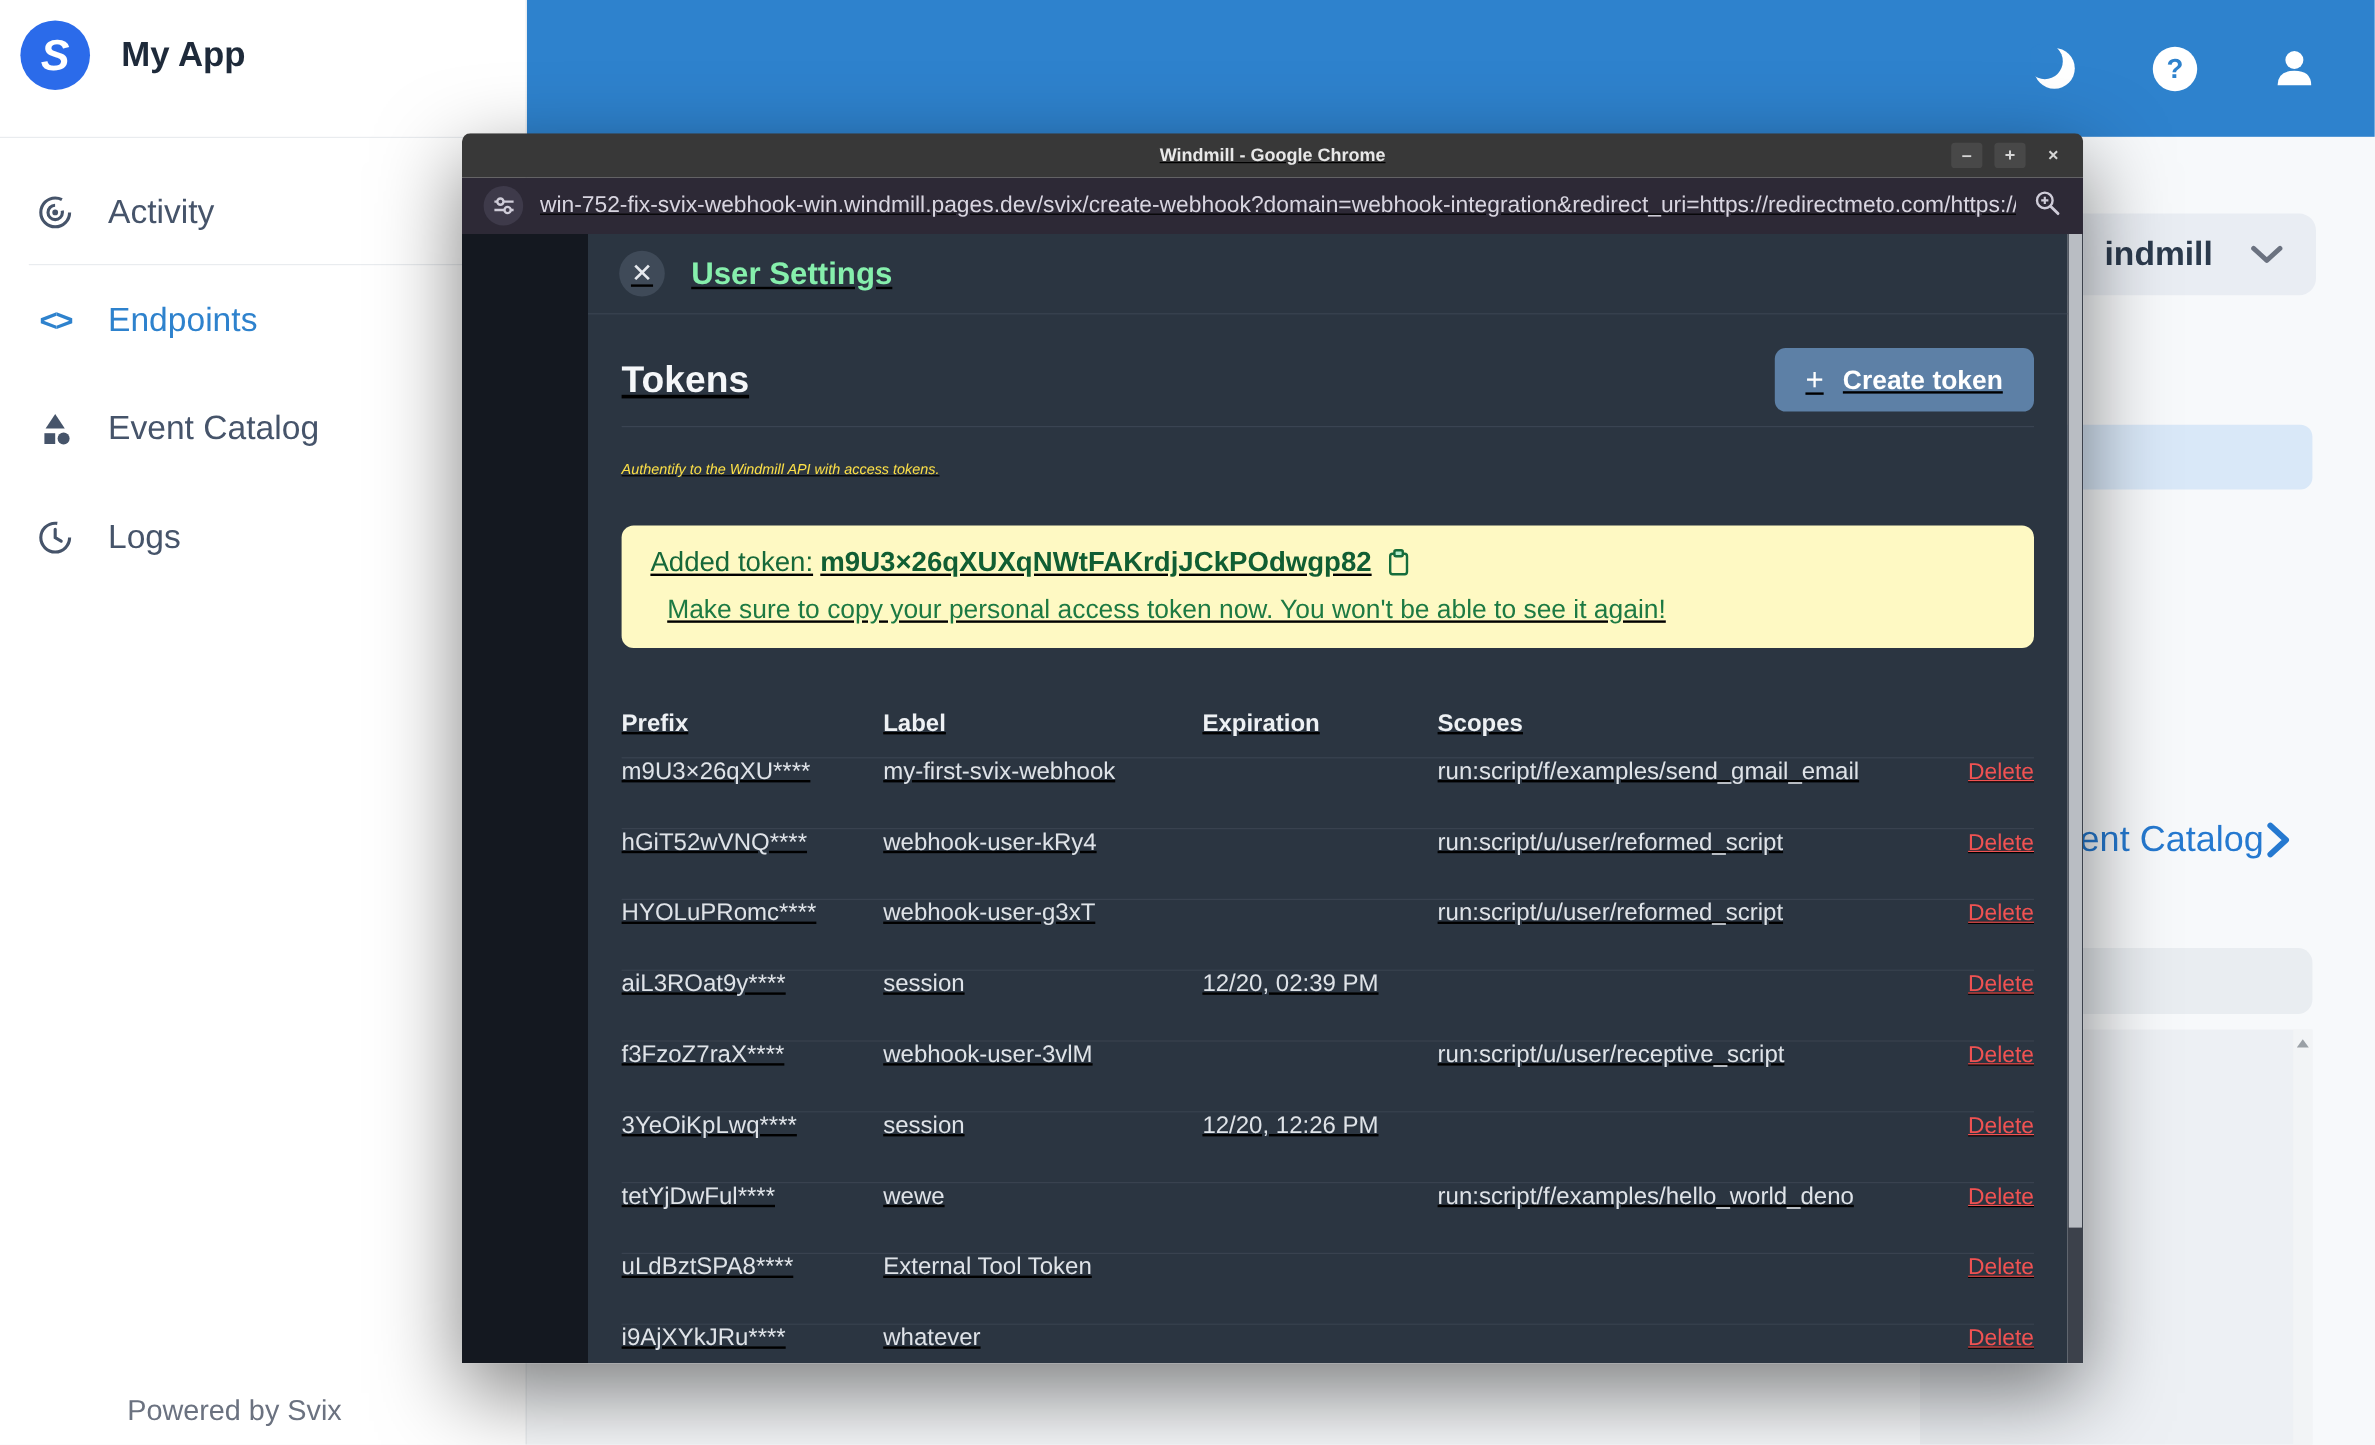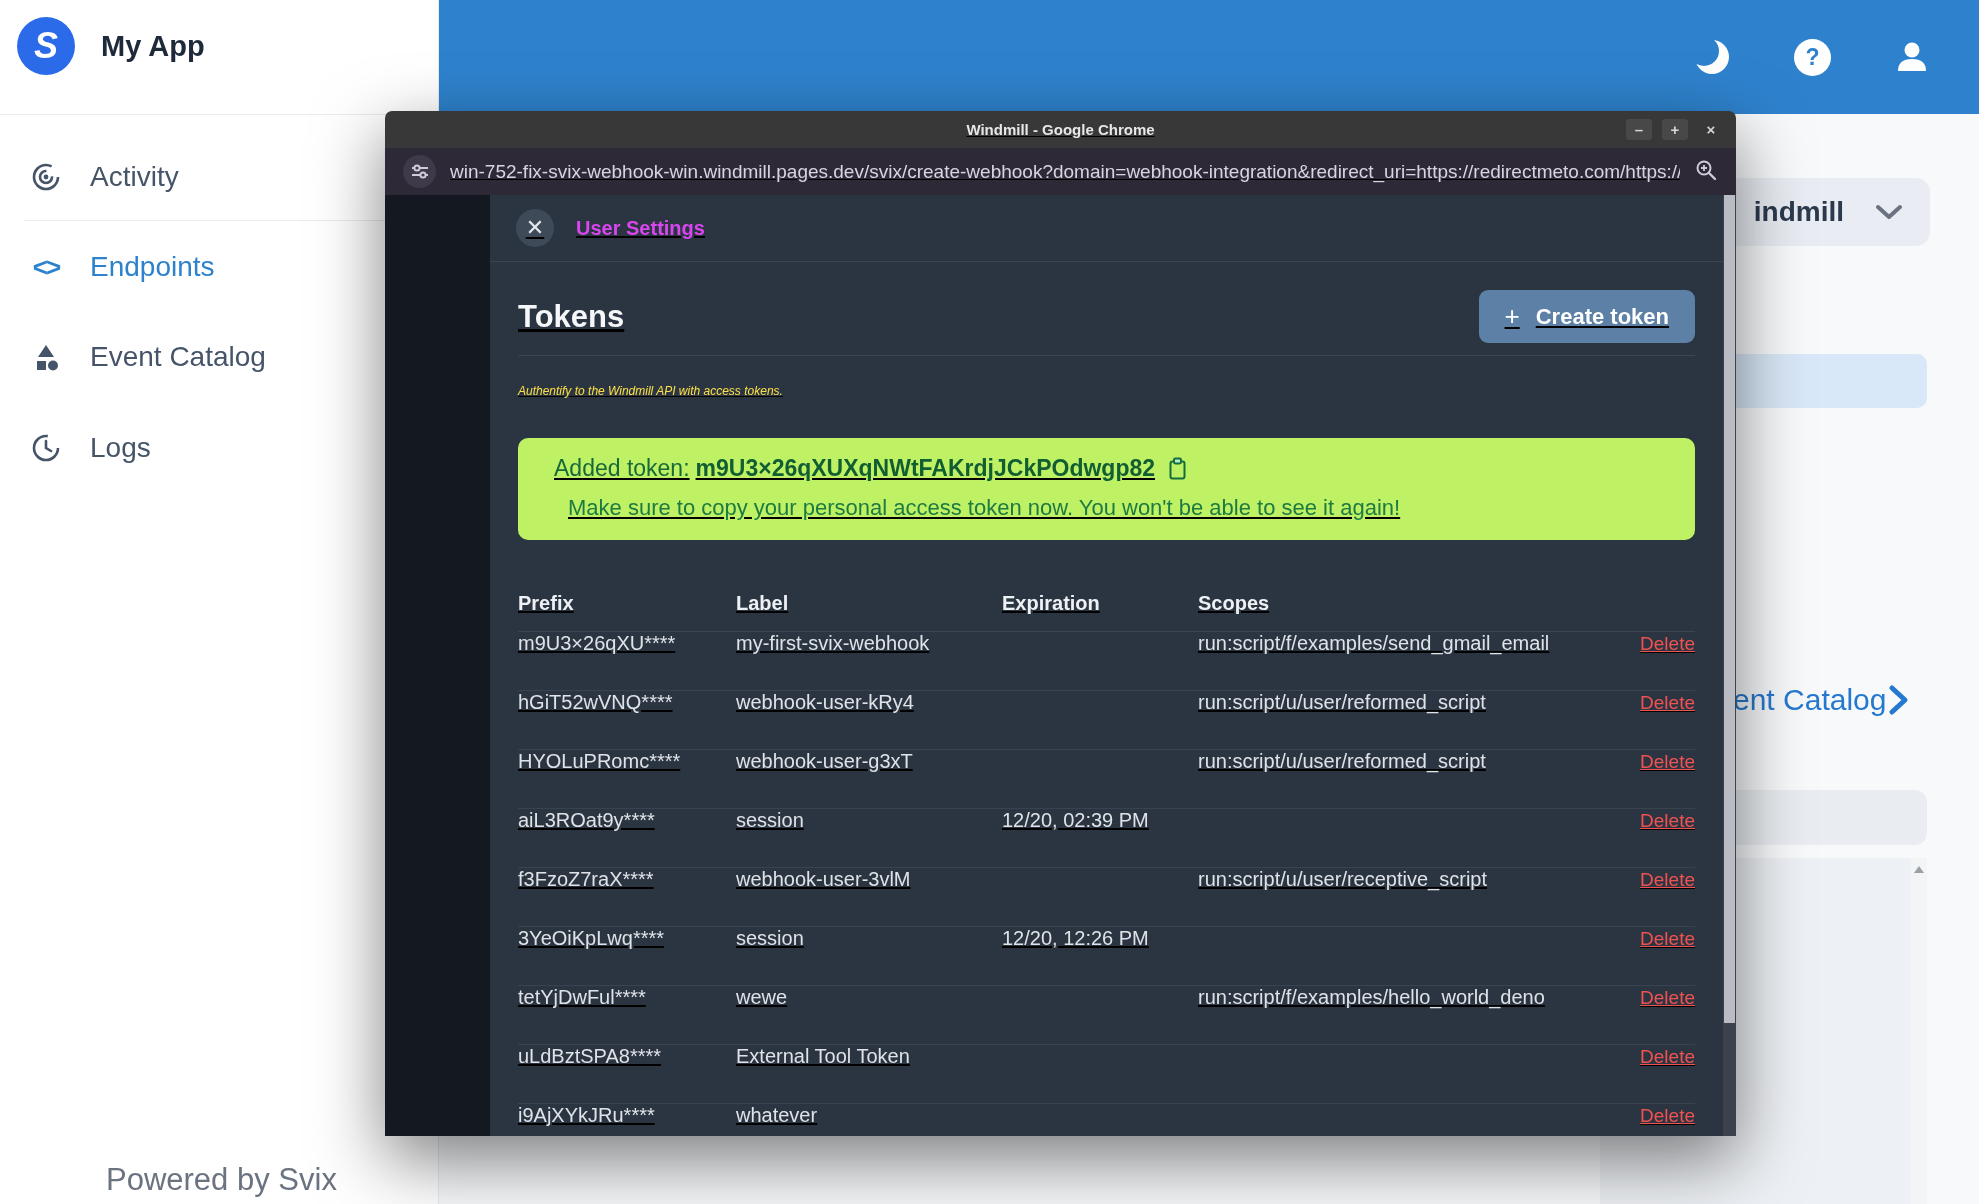--- a/index.html
+++ b/index.html
@@ -17,21 +17,21 @@
   .logo-circle { width:58px; height:58px; border-radius:50%; background:#2b6bea; color:#fff;
     display:flex; align-items:center; justify-content:center; font-size:36px; font-weight:bold; font-style:italic; }
   .brand-name { font-size:29px; font-weight:bold; color:#1e2a3a; }
   .side-divider { position:absolute; left:0; top:114px; width:439px; height:1px; background:#e9ecef; }
   .side-divider2 { position:absolute; left:24px; top:220px; width:415px; height:1px; background:#e9ecef; }
   .nav-item { position:absolute; left:0; width:439px; height:48px; display:flex; align-items:center; gap:26px;
     padding-left:28px; font-size:28px; color:#46546a; cursor:pointer; }
   .nav-item .nicon { width:36px; display:flex; justify-content:center; }
   .nav-item.active { color:#2e82cd; }
   .code-icon { font-size:26px; font-weight:bold; letter-spacing:-2px; color:#2e82cd; }
-  .powered { position:absolute; left:106px; top:1162px; font-size:31px; color:#6b7280; }
+  .powered { position:absolute; left:106px; top:1162px; font-size:24px; color:#6b7280; }
 
   
   .ws-chip { left:1650px; top:178px; width:280px; height:68px; background:#e9edf3; border-radius:14px;
     display:flex; align-items:center; justify-content:flex-end; gap:30px; padding-right:26px; z-index:1; }
   .ws-chip .ws-label { font-size:28px; font-weight:bold; color:#2b3a4d; }
   .blue-band { left:1620px; top:354px; width:307px; height:54px; background:#d9e8f8; border-radius:10px; z-index:1; }
   .catalog-link { left:1733px; top:683px; display:flex; align-items:center; gap:0; z-index:1; cursor:pointer; }
   .catalog-link .cat-text { font-size:30px; color:#2579d0; }
   .light-band2 { left:1620px; top:790px; width:307px; height:55px; background:#e9edf1; border-radius:12px; z-index:1; }
   .big-panel { left:1600px; top:858px; width:327px; height:346px; background:#edf0f4; z-index:1; }
@@ -58,33 +58,33 @@
   #page-dim { width:105px; background:#141820; flex:none; }
   #modal { flex:1; background:#2b3541; display:flex; flex-direction:column; min-width:0; overflow:hidden; }
   #win-scrollbar { width:13px; background:#3c414b; flex:none; position:relative; }
   #win-scrollbar .thumb { position:absolute; top:0; left:1px; width:11px; height:88%; background:#b9bdc3; }
 
   
   .modal-header { height:67px; flex:none; display:flex; align-items:center; gap:22px; padding:0 26px;
     border-bottom:1px solid #3a4452; }
   .close-circle { width:38px; height:38px; border-radius:50%; background:#3f4a58; color:#e6e9ee;
     display:flex; align-items:center; justify-content:center; font-size:22px; cursor:pointer; flex:none; }
-  .modal-title { font-size:20px; font-weight:600; color:#d946ef; }
+  .modal-title { font-size:26px; font-weight:600; color:#86efac; }
   .modal-body { padding:28px 28px 0 28px; overflow:hidden; flex:1; }
 
   .tokens-row { display:flex; align-items:center; justify-content:space-between; }
   .tokens-h { font-size:31px; font-weight:bold; color:#f5f7f9; }
   .create-btn { background:#5d80a6; border:none; border-radius:9px; color:#ffffff; font-size:22px; font-weight:600;
     padding:11px 26px; display:flex; align-items:center; gap:16px; cursor:pointer;
     font-family:"Liberation Sans","DejaVu Sans",sans-serif; }
   .create-btn .plus { font-size:26px; font-weight:400; }
   .tokens-divider { height:1px; background:#3a4452; margin-top:12px; }
   .tokens-sub { margin-top:28px; font-style:italic; font-size:12px; color:#fde047; }
 
-  .banner { margin-top:40px; background:#bef264; border-radius:10px; padding:17px 24px 19px 36px; }
+  .banner { margin-top:40px; background:#fef9c3; border-radius:10px; padding:17px 24px 19px 24px; }
   .banner-line1 { font-size:23px; color:#17693a; display:flex; align-items:center; }
   .banner-line1 .tok { font-weight:bold; color:#115e33; margin-left:6px; }
   .banner-line1 .clip { margin-left:12px; display:flex; }
   .banner-line2 { margin-top:13px; margin-left:14px; font-size:22px; color:#1d7a43; }
 
   .tok-table { margin-top:38px; }
   .t-head { display:flex; padding:14px 0 16px 0; border-bottom:1px solid #3a4452;
     font-size:20px; font-weight:bold; color:#eef1f4; }
   .t-row { display:flex; align-items:flex-start; height:59px; border-bottom:1px solid #39424f;
     font-size:20px; color:#dfe3e8; }

